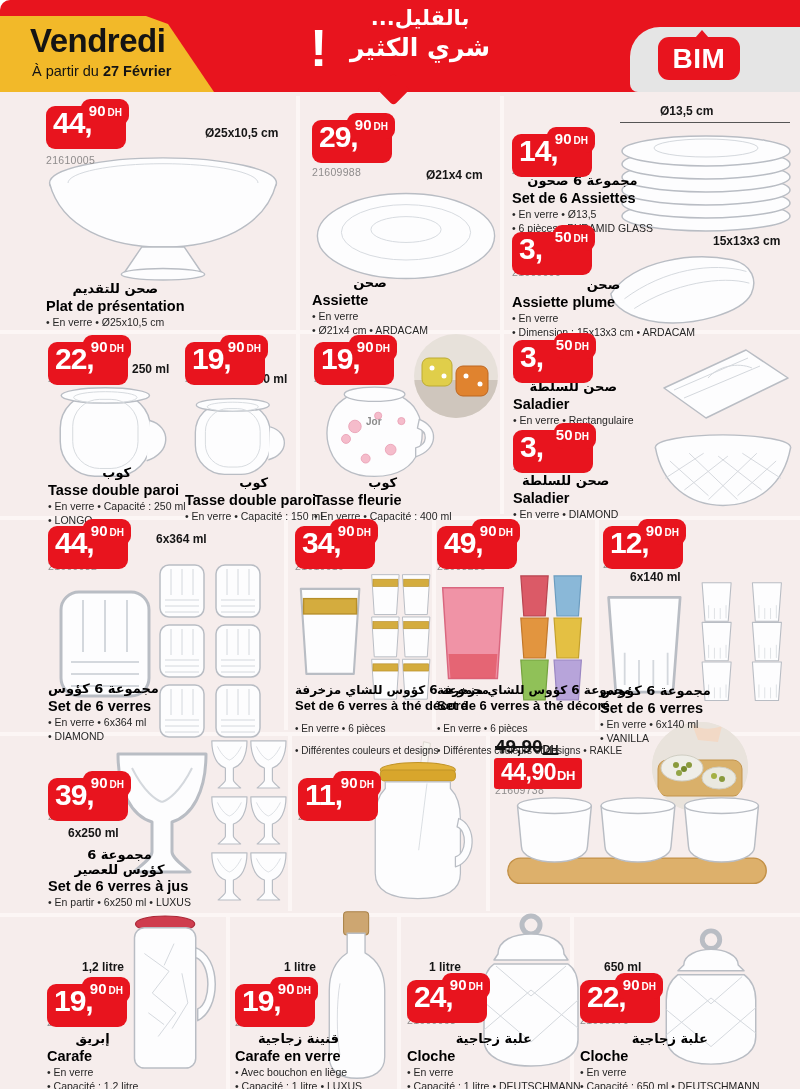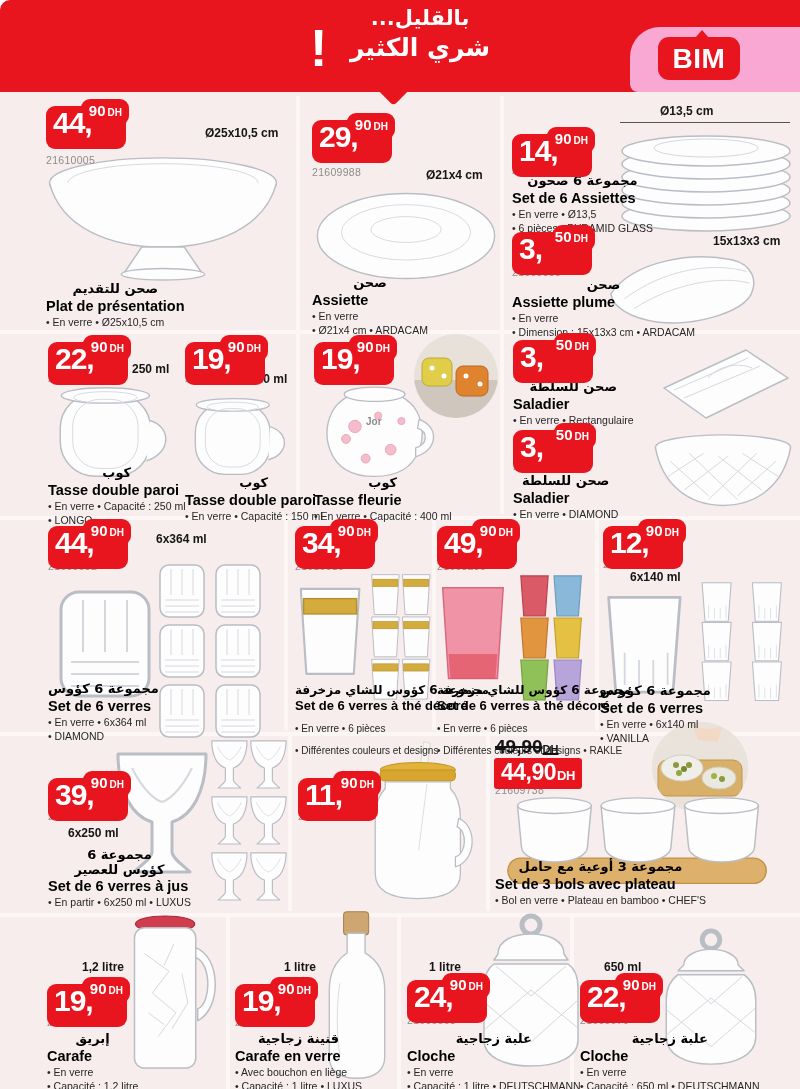--- a/index.html
+++ b/index.html
@@ -10,21 +10,21 @@
     clip-path:polygon(0 0,146px 0,168px 8px,214px 76px,0 76px);}
   .vend-day{position:absolute;left:30px;top:6px;font-size:33px;font-weight:700;color:#141414;letter-spacing:-.5px;}
   .vend-sub{position:absolute;left:32px;top:47px;font-size:14.5px;color:#141414;}
   .vend-sub b{font-weight:700;}
   .slogan{position:absolute;left:308px;top:6px;width:224px;text-align:center;color:#fff;
     font-family:"DejaVu Sans",sans-serif;font-weight:700;}
   .sl1{font-size:21px;direction:rtl;line-height:1.2;}
   .sl2{font-size:25px;direction:rtl;line-height:1.2;margin-top:2px;}
   .excl{position:absolute;left:2px;top:12px;font-size:52px;font-weight:700;color:#fff;font-family:"Liberation Sans",sans-serif;}
   .bubble-tail{position:absolute;left:382px;top:78px;width:23px;height:23px;background:#e8141e;transform:rotate(45deg);border-radius:4px;}
-  .bim-card{position:absolute;left:630px;top:27px;width:170px;height:65px;background:#f9a8d4;border-radius:30px 0 0 8px;}
+  .bim-card{position:absolute;left:630px;top:27px;width:170px;height:65px;background:#e5e5e5;border-radius:30px 0 0 8px;}
   .bim-logo{position:absolute;left:28px;top:10px;width:82px;height:43px;background:#e8141e;border-radius:11px;
     display:flex;align-items:center;justify-content:center;}
   .bim-text{color:#fff;font-weight:700;font-size:28px;letter-spacing:.5px;}
   .bim-caret{position:absolute;left:37px;top:-7px;width:0;height:0;border-left:7px solid transparent;
     border-right:7px solid transparent;border-bottom:8px solid #e8141e;}
   
   .seph{position:absolute;left:0;width:800px;height:4px;background:#fcf6f5;}
   .sepv{position:absolute;width:4px;background:#fcf6f5;}
   
   .card{position:absolute;}
@@ -56,20 +56,24 @@
   .ln{fill:none;stroke:#d4d8dd;stroke-width:1;}
   .inset{position:absolute;border-radius:50%;background:#e7e1da;overflow:hidden;z-index:0;}
   .photo-text{position:absolute;font-size:10px;color:#8b8b8b;font-weight:700;z-index:2;}
 </style>
 </head>
 <body>
 
 <div class="page">
 
   <div class="header">
+    <div class="vend-badge">
+      <div class="vend-day">Vendredi</div>
+      <div class="vend-sub"><span>À partir du </span><b>27 Février</b></div>
+    </div>
     <div class="slogan">
       <div class="excl">!</div>
       <div class="sl1">بالقليل...</div>
       <div class="sl2">شري الكثير</div>
     </div>
     <div class="bim-card">
       <div class="bim-logo">
         <span class="bim-caret"></span>
         <span class="bim-text">BIM</span>
       </div>
@@ -487,25 +491,20 @@
         </g>
       <g transform="translate(98,4)">
           <path class="g" d="M2,8 L6,50 C6,60 22,66 40,66 C58,66 74,60 74,50 L78,8"></path>
           <ellipse class="g" cx="40" cy="8" rx="38" ry="8"></ellipse>
         </g>
       <g transform="translate(184,4)">
           <path class="g" d="M2,8 L6,50 C6,60 22,66 40,66 C58,66 74,60 74,50 L78,8"></path>
           <ellipse class="g" cx="40" cy="8" rx="38" ry="8"></ellipse>
         </g>
     </svg>
-    <div class="info" style="left:3px;top:124px">
-      <div class="name-ar">مجموعة 3 أوعية مع حامل</div>
-      <div class="name-fr">Set de 3 bols avec plateau</div>
-      <div class="spec">• Bol en verre • Plateau en bamboo • CHEF'S</div>
-    </div>
   </div>
 
   <div class="card" style="left:44px;top:920px;width:180px;height:169px">
     <div class="badge" style="left:3px;top:64px">
       <span class="b-int">19,</span>
       <span class="b-sup"><span class="b-cents">90</span><span class="b-cur">DH</span></span>
     </div>
     <div class="code" style="left:3px;top:96px">21609991</div>
     <div class="dim" style="left:38px;top:40px">1,2 litre</div>
     <svg class="art" style="left:80px;top:-6px;width:100px;height:162px" viewBox="0 0 100 164">

